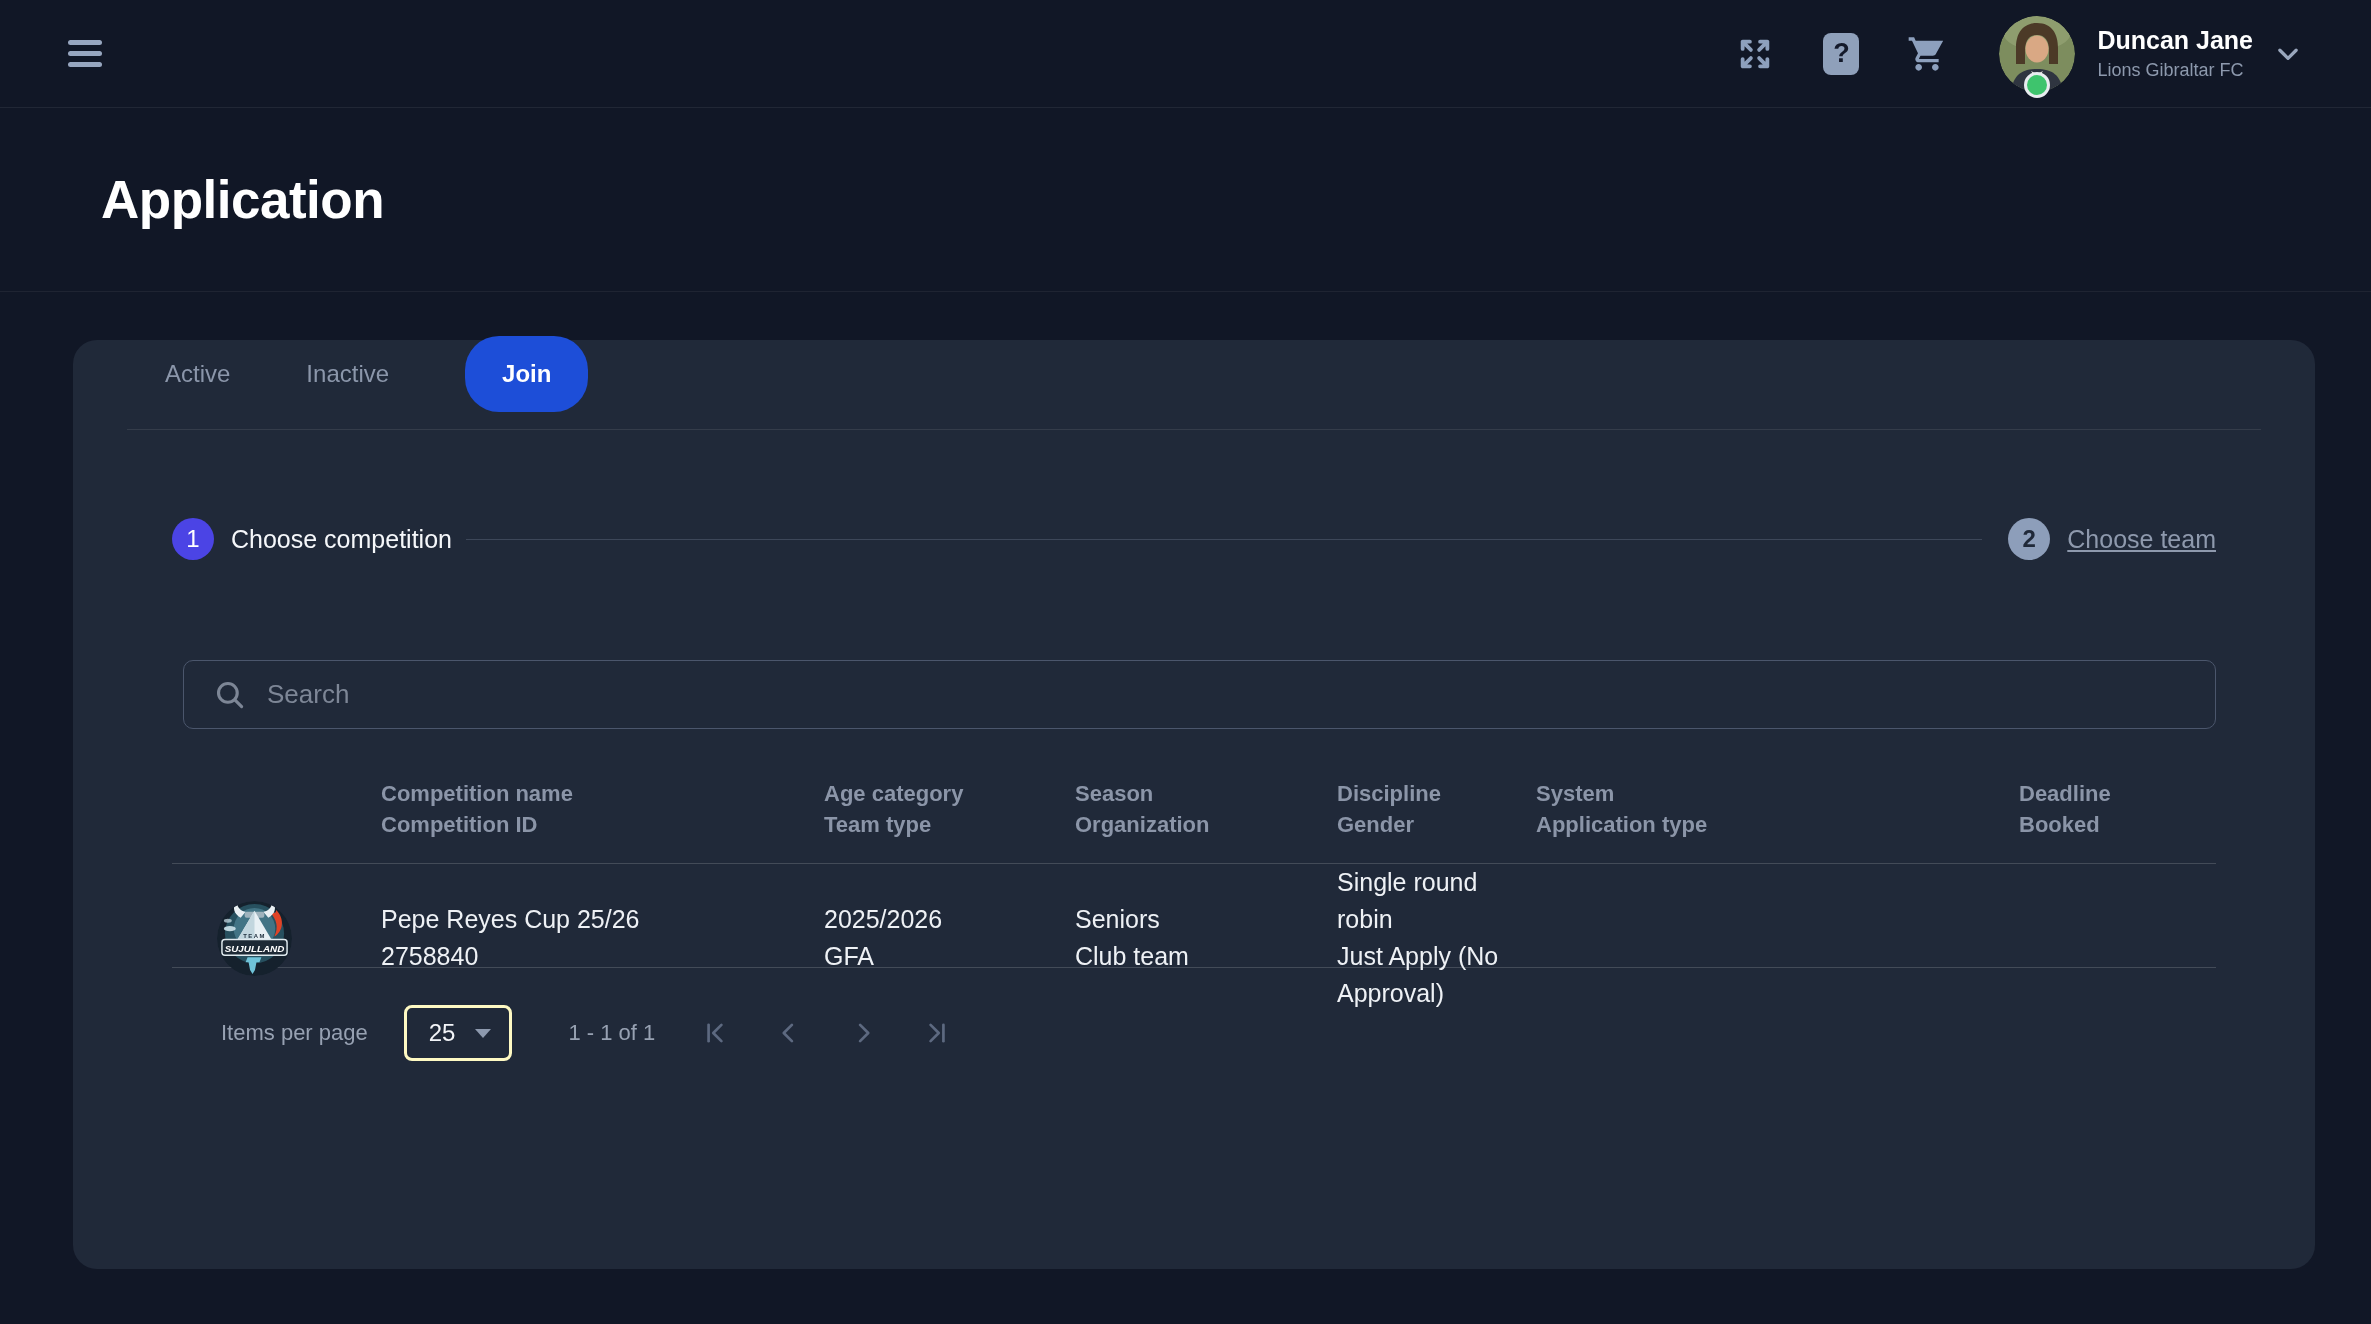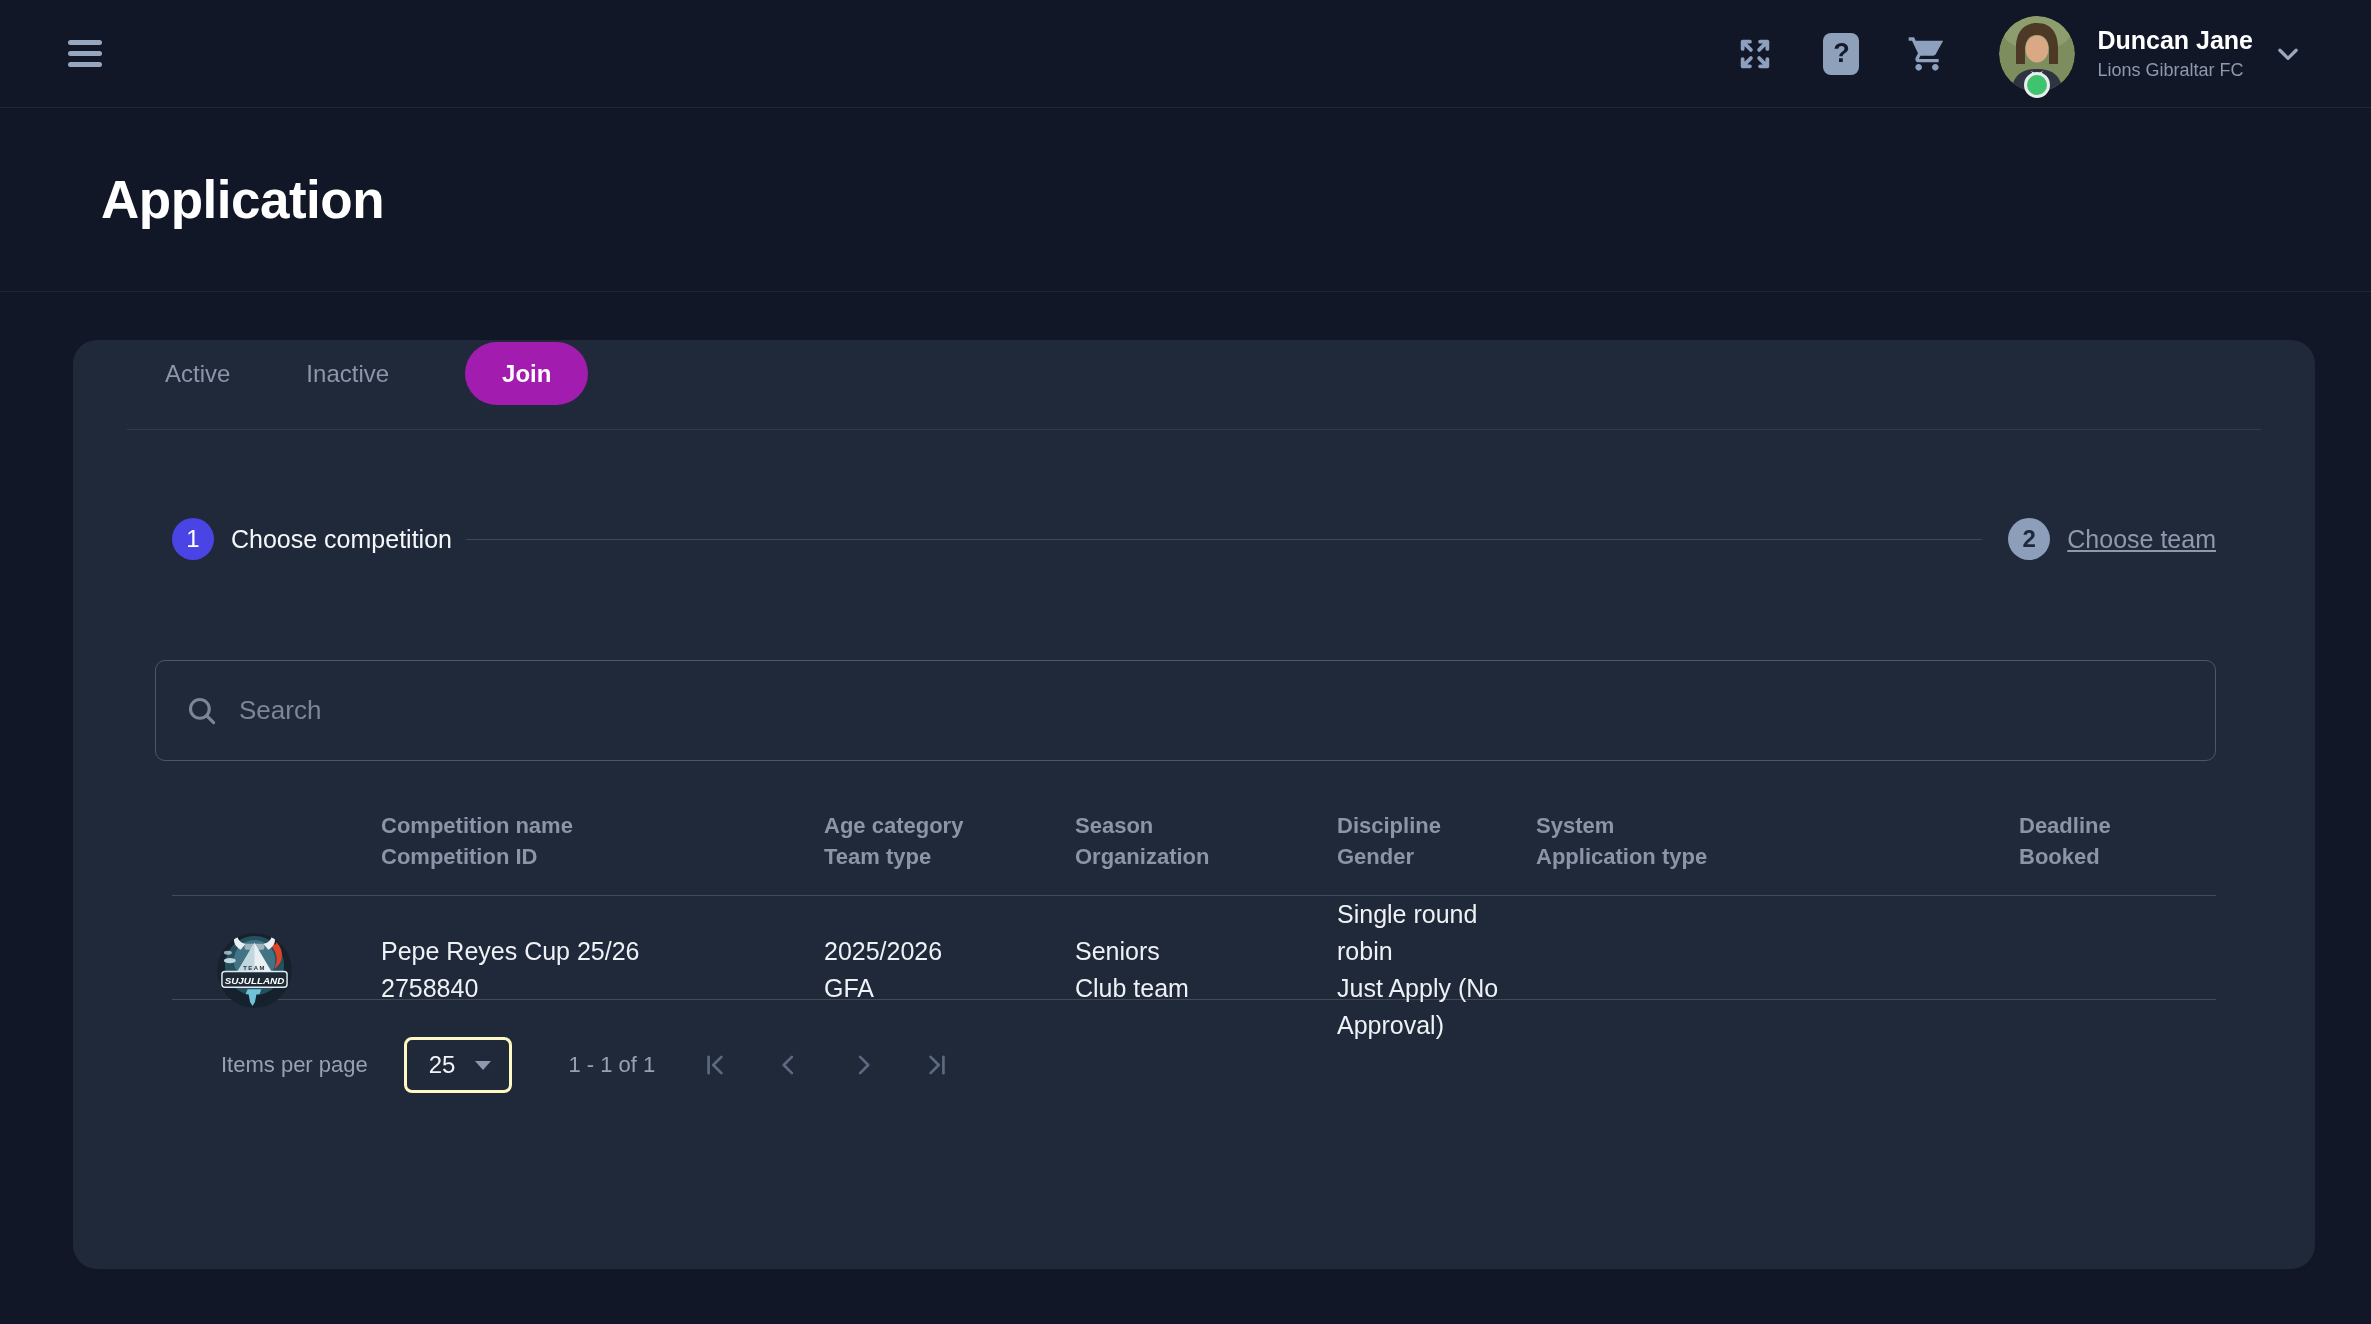--- a/index.html
+++ b/index.html
@@ -40,37 +40,37 @@
   }
   .page-title{color:#ffffff;font-size:53px;font-weight:700;letter-spacing:-0.5px;margin:0;}
   
   .card{
     margin:48px 56px 0 73px;height:929px;box-sizing:border-box;
     background:#202939;border-radius:24px;padding:0 54px;
   }
   
   .tabs{display:flex;align-items:center;gap:76px;margin:35px 0 0 38px;height:67px;}
   .tab{background:none;border:none;cursor:pointer;color:#8b96aa;font-size:24px;font-family:inherit;padding:0;}
-  .tab.pill{background:#a21caf;color:#ffffff;font-weight:600;border-radius:34px;height:63px;padding:0 37px;}
+  .tab.pill{background:#1d4ed8;color:#ffffff;font-weight:600;border-radius:34px;height:76px;padding:0 37px;}
   .tabs-divider{height:1px;background:rgba(255,255,255,0.09);margin-top:22px;}
   
   .stepper{display:flex;align-items:center;margin:88px 45px 0 45px;}
   .step{display:flex;align-items:center;gap:17px;flex:none;}
   .step-circle{
     width:42px;height:42px;border-radius:50%;display:flex;align-items:center;justify-content:center;
     font-size:24px;font-weight:500;flex:none;
   }
   .step-circle.accent{background:#4b44e5;color:#ffffff;}
   .step-circle.muted{background:#8d9eba;color:#202939;font-weight:600;}
   .step-label-active{color:#f5f7fa;font-size:25px;font-weight:500;}
   .step-label-muted{color:#8e99ad;font-size:25px;text-decoration:underline;}
   .connector{flex:1;height:1px;background:#3d4759;margin:0 26px 0 14px;}
   
   .search-box{
-    position:relative;margin:100px 45px 0 28px;height:101px;box-sizing:border-box;
+    position:relative;margin:100px 45px 0 56px;height:69px;box-sizing:border-box;
     border:1px solid #4b566c;border-radius:10px;display:flex;align-items:center;
   }
   .search-box svg{position:absolute;left:29px;top:50%;transform:translateY(-50%);}
   .search-input{
     width:100%;height:100%;background:transparent;border:none;outline:none;
     padding:0 20px 0 83px;color:#e8ecf2;font-size:26px;font-family:inherit;border-radius:10px;
   }
   .search-input::placeholder{color:#7d8696;}
   
   .table{margin:0 45px;}

